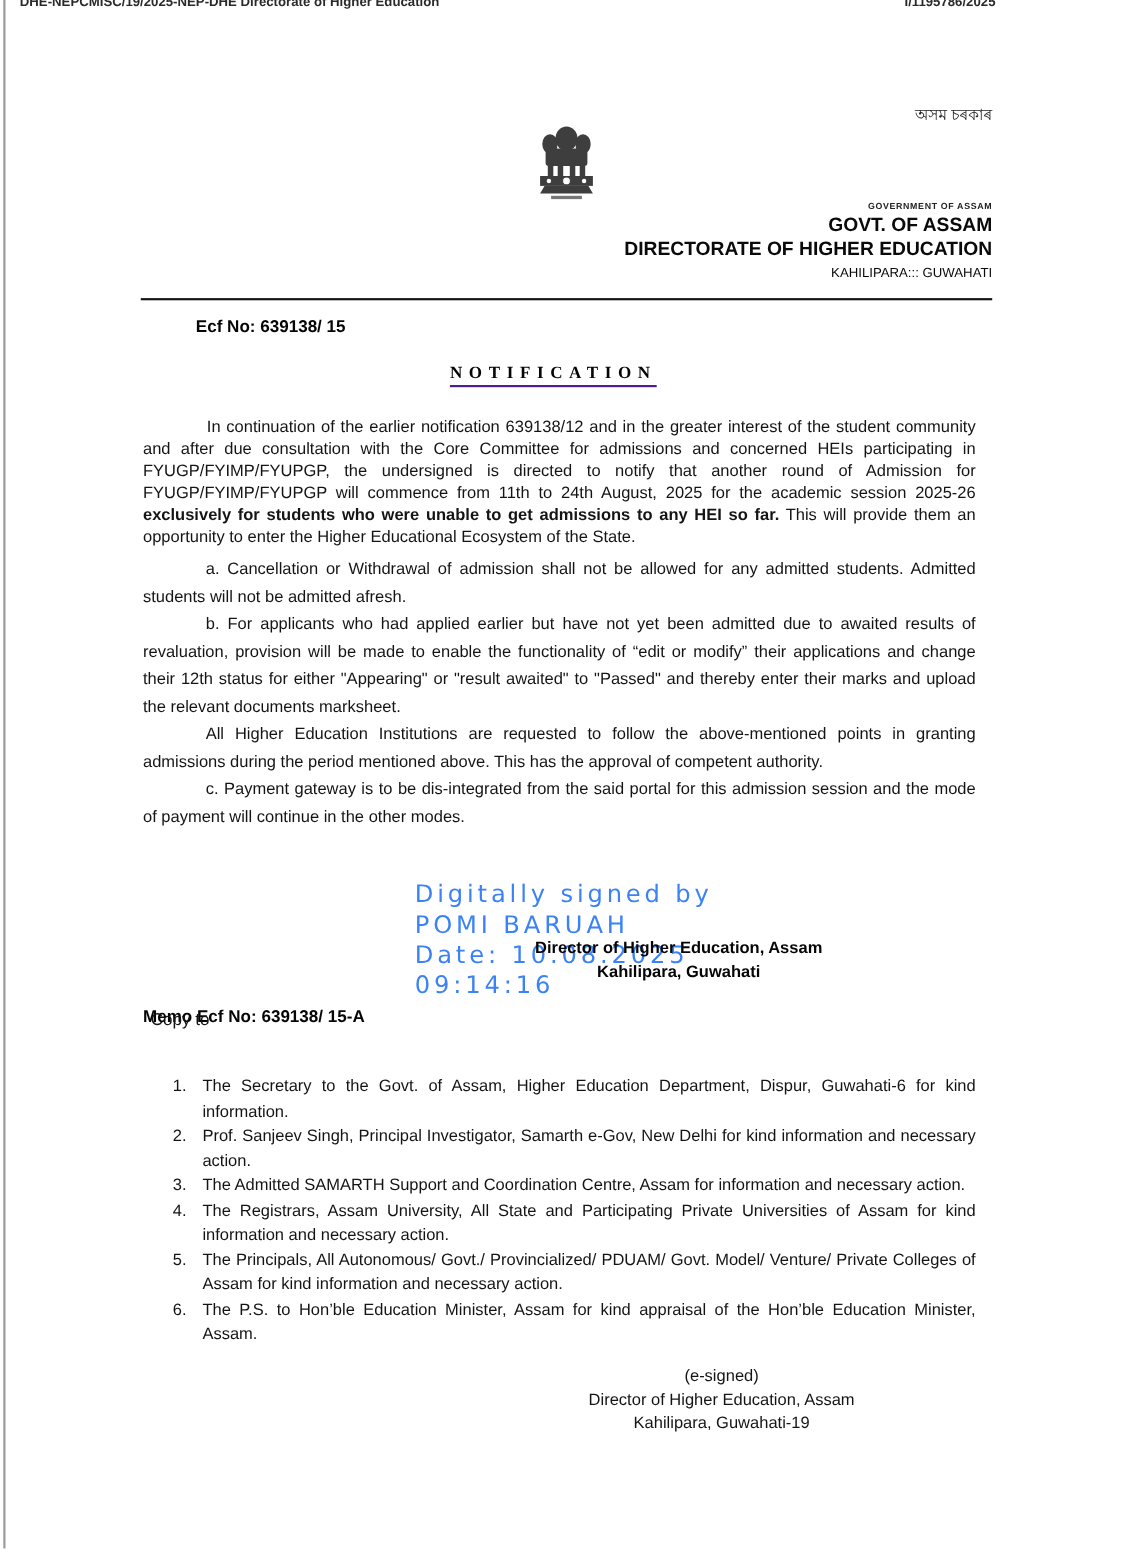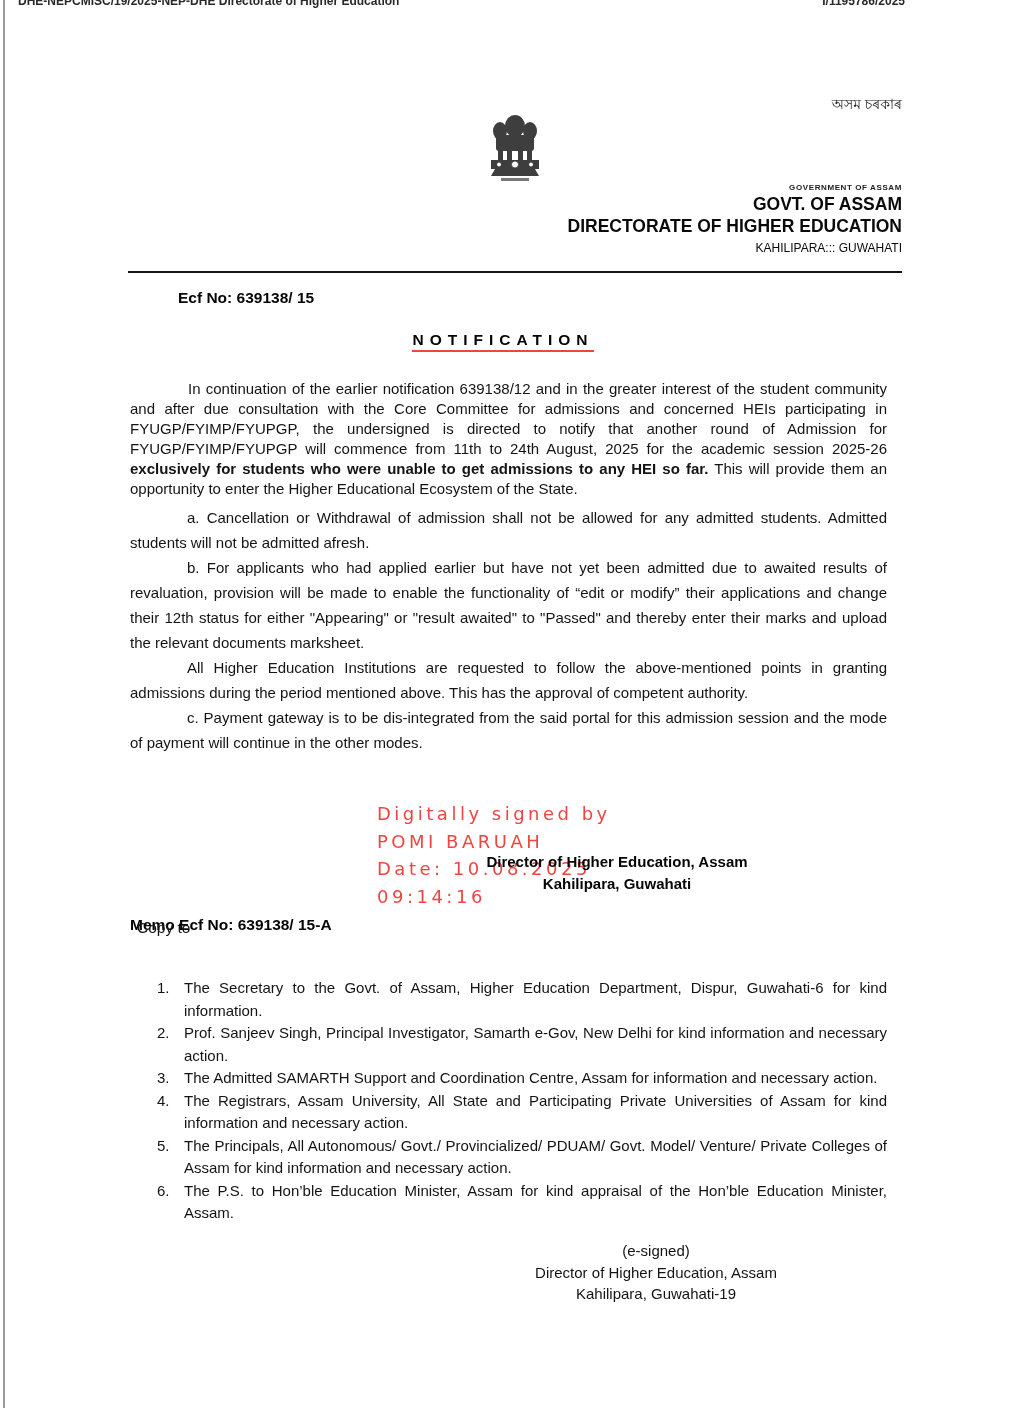--- a/index.html
+++ b/index.html
@@ -22,38 +22,38 @@
   .org1,.org2{font-size:17.5px;font-weight:bold;line-height:22px;color:#0a0a0a;}
   .org3{font-size:12px;line-height:22px;color:#0a0a0a;}
 
   .divider{position:absolute;left:128px;top:271px;width:774px;height:2px;background:#161616;}
 
   .ecf{position:absolute;left:130px;top:289px;font-size:15.5px;font-weight:bold;color:#050505;margin-left:48px;}
 
   .title-row{position:absolute;left:128px;top:331px;width:750px;text-align:center;}
   .title-row span{
     font-size:15.5px;font-weight:bold;letter-spacing:6px;color:#050505;
-    border-bottom:2px solid #ef4444;padding-bottom:2px;
+    border-bottom:2px solid #4c1d95;padding-bottom:2px;font-family:Liberation Serif, serif;
   }
 
   .para1{
     position:absolute;left:130px;top:379px;width:757px;
     font-size:15px;line-height:20px;text-align:justify;color:#141414;
   }
   .para1 .lead{display:inline-block;width:58px;}
   .bodyflow{
     position:absolute;left:130px;top:505px;width:757px;
     font-size:15px;line-height:25px;text-align:justify;color:#141414;
   }
   .bodyflow p{margin:0;text-indent:57px;}
 
   .stamp{
     position:absolute;left:377px;top:800px;width:420px;
-    font-family:"DejaVu Sans", sans-serif;font-size:18px;line-height:27.5px;
-    letter-spacing:3.5px;color:#ef4444;white-space:nowrap;
+    font-family:"DejaVu Sans", sans-serif;font-size:22px;line-height:27.5px;
+    letter-spacing:3.5px;color:#3b82f6;white-space:nowrap;
   }
   .stamp-overlay{
     position:absolute;left:462px;top:851px;width:310px;text-align:center;
     font-size:15px;font-weight:bold;line-height:22px;color:#050505;
   }
 
   .memo{position:absolute;left:130px;top:916px;font-size:15.5px;font-weight:bold;color:#050505;}
   .copyto{position:absolute;left:137px;top:919px;font-size:15.5px;color:#141414;}
 
   .dist{position:absolute;left:157px;top:977px;width:730px;font-size:15px;color:#141414;}

